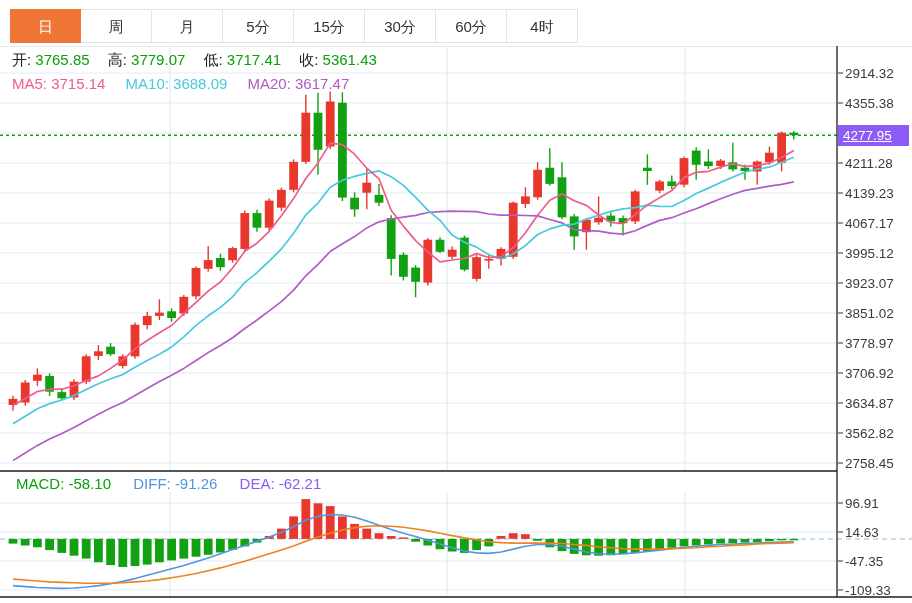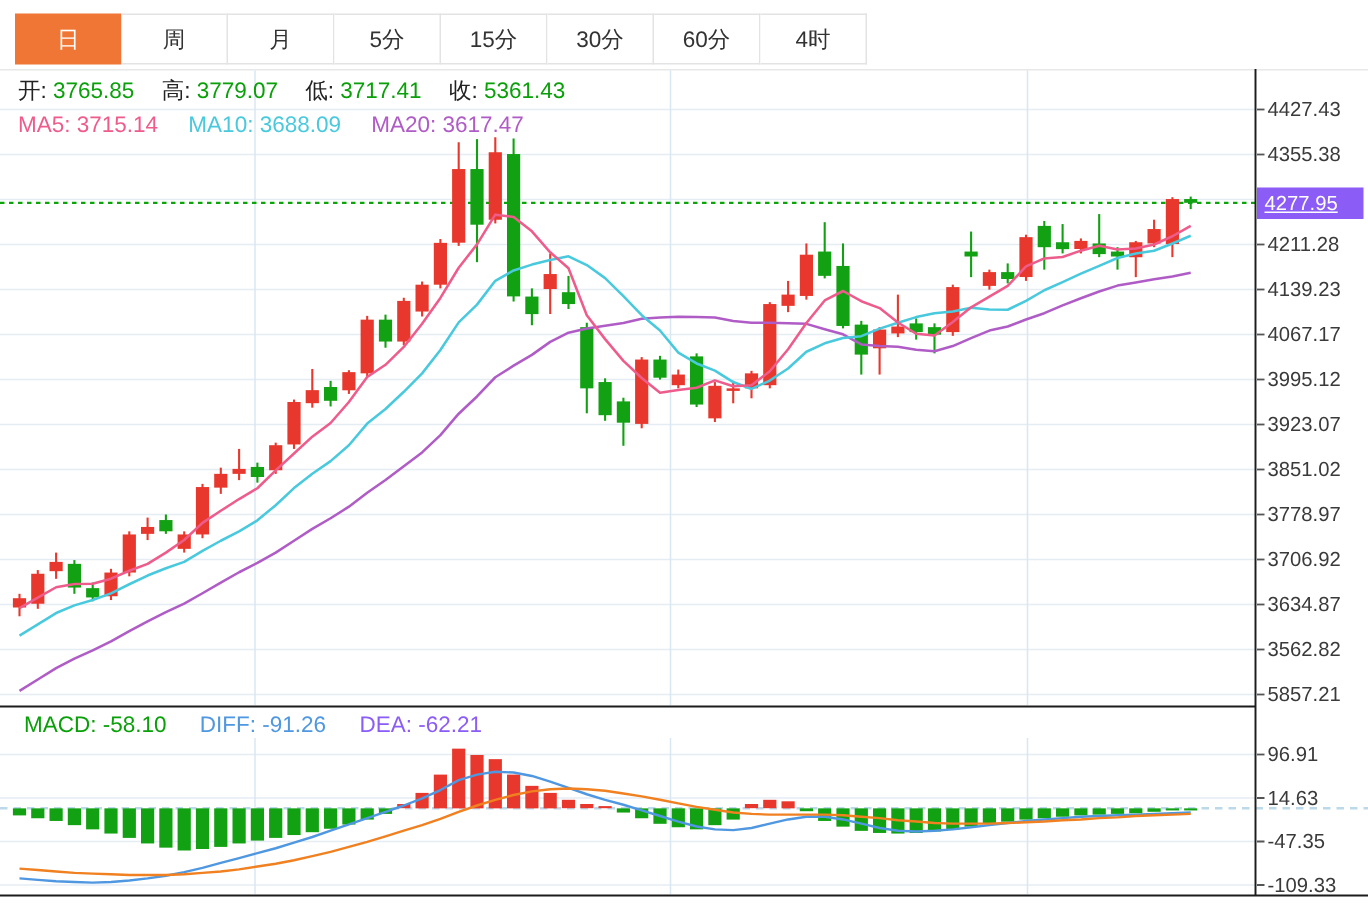--- a/index.html
+++ b/index.html
@@ -312,30 +312,30 @@
 </div>
 
 <div class="macdrow">
   <span id="macdt" style="color: rgb(10, 160, 10);">MACD: -58.10</span>
   <span id="difft" style="color: rgb(79, 151, 224);">DIFF: -91.26</span>
   <span id="deat" style="color: #8b5cf6;">DEA: -62.21</span>
 </div>
 
 <div class="pricetag" id="pricetag" style="background: #8b5cf6; text-decoration: underline;">4277.95</div>
 
-<div class="ptick" style="top: 73px;">4427.43</div>
+<div class="ptick" style="top: 73px;">2914.32</div>
 <div class="ptick" style="top: 103px;">4355.38</div>
 <div class="ptick" style="top: 133px;">4283.33</div>
 <div class="ptick" style="top: 163px;">4211.28</div>
 <div class="ptick" style="top: 193px;">4139.23</div>
 <div class="ptick" style="top: 223px;">4067.17</div>
 <div class="ptick" style="top: 253px;">3995.12</div>
 <div class="ptick" style="top: 283px;">3923.07</div>
 <div class="ptick" style="top: 313px;">3851.02</div>
 <div class="ptick" style="top: 343px;">3778.97</div>
 <div class="ptick" style="top: 373px;">3706.92</div>
 <div class="ptick" style="top: 403px;">3634.87</div>
 <div class="ptick" style="top: 433px;">3562.82</div>
-<div class="ptick" style="top: 463px;">5857.21</div>
+<div class="ptick" style="top: 463px;">2758.45</div>
 <div class="ptick" style="top: 503px;">96.91</div>
 <div class="ptick" style="top: 532px;">14.63</div>
 <div class="ptick" style="top: 561px;">-47.35</div>
 <div class="ptick" style="top: 590px;">-109.33</div>
 
 </body></html>

